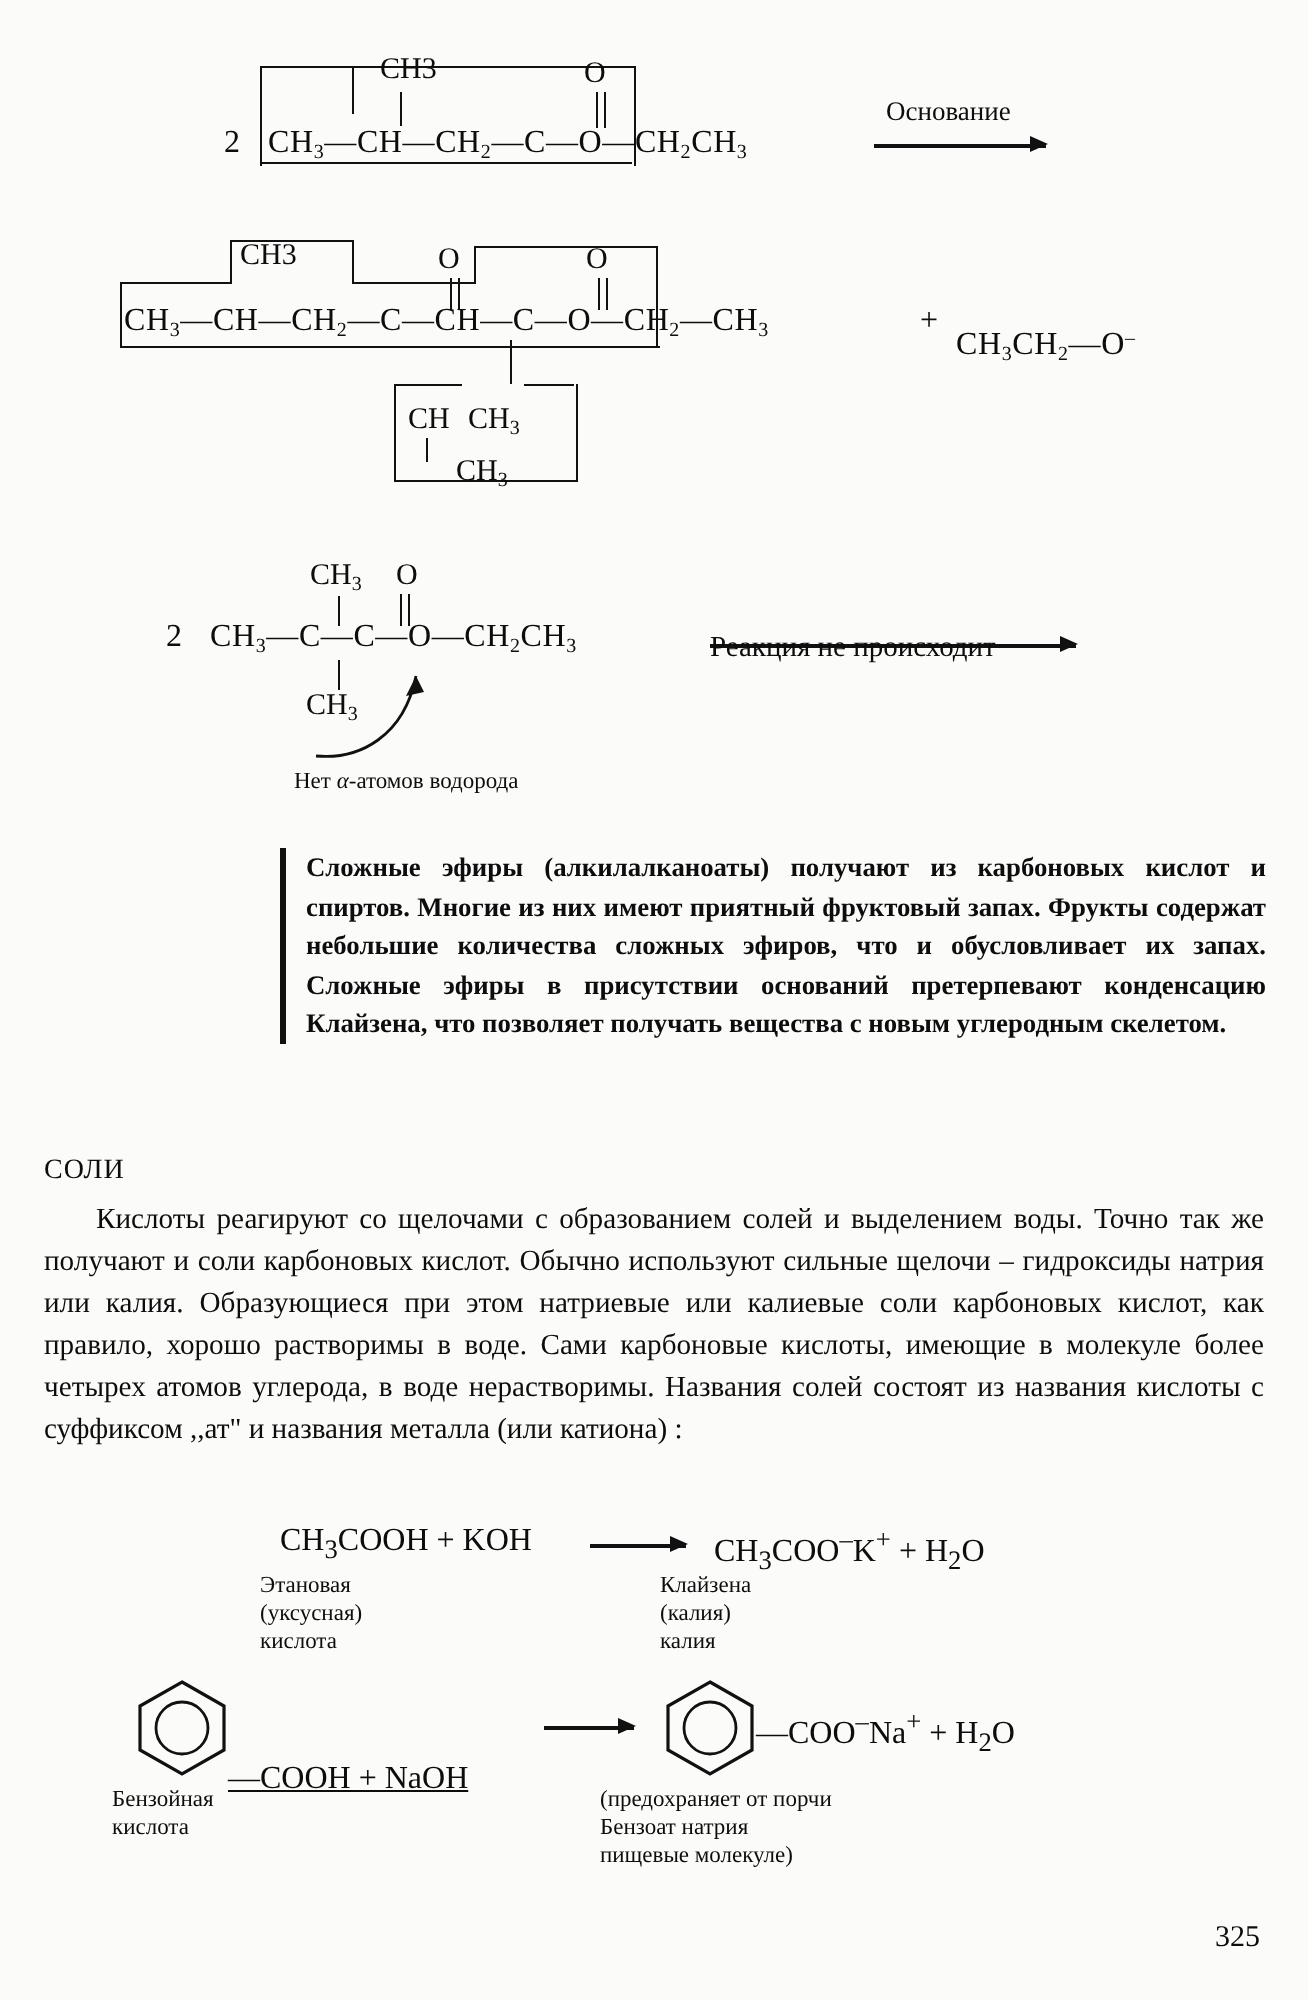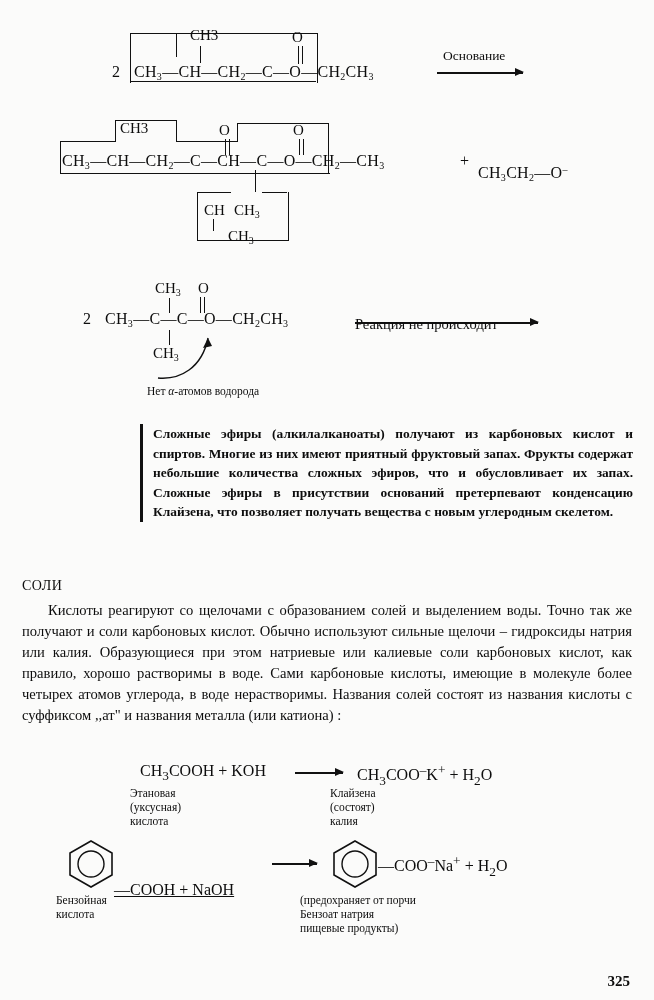--- a/index.html
+++ b/index.html
@@ -50,21 +50,21 @@
     position:absolute;font-size:14.6px;line-height:21px;text-align:justify;
   }
   .para .ind{display:inline-block;width:26px;}
 
   
   .eqtxt{position:absolute;font-size:16px;font-family:"Liberation Serif",serif;white-space:nowrap;}
   .caption{position:absolute;font-size:11.5px;line-height:14px;font-family:"Liberation Serif",serif;}
 
   .benzene{position:absolute;}
 
-  .pageno{position:absolute;right:24px;bottom:10px;font-size:15px;font-weight:bold;}
+  .pageno{position:absolute;right:24px;bottom:22px;font-size:15px;}
 
   .smallnote{position:absolute;font-size:11.5px;}
   .ital{font-style:italic;}
 </style>
 </head>
 <body>
 
 <div class="page">
 
   <div>
@@ -159,21 +159,21 @@
     <div class="arrow" style="left:295px;top:772px;width:48px;"></div>
     <span class="eqtxt" style="left:357px;top:762px;">CH<sub>3</sub>COO<sup>–</sup>K<sup>+</sup> + H<sub>2</sub>O</span>
 
     <div class="caption" style="left:130px;top:786px;width:110px;">
       <div>Этановая</div>
       <div>(уксусная)</div>
       <div>кислота</div>
     </div>
     <div class="caption" style="left:330px;top:786px;width:110px;">
       <div>Клайзена</div>
-      <div>(состоят)</div>
+      <div>(калия)</div>
       <div>калия</div>
     </div>
   </div>
 
   <div>
 
     <svg class="benzene" style="left:66px;top:838px;" width="50" height="50">
       <polygon points="25,3 46,15 46,37 25,49 4,37 4,15" fill="none" stroke="#111" stroke-width="1.6"></polygon>
       <circle cx="25" cy="26" r="13" fill="none" stroke="#111" stroke-width="1.4"></circle>
     </svg>
@@ -186,18 +186,18 @@
     </svg>
     <span class="eqtxt" style="left:378px;top:853px;">—COO<sup>–</sup>Na<sup>+</sup> + H<sub>2</sub>O</span>
 
     <div class="caption" style="left:56px;top:893px;width:120px;">
       <div>Бензойная</div>
       <div>кислота</div>
     </div>
     <div class="caption" style="left:300px;top:893px;width:230px;">
       <div>(предохраняет от порчи</div>
       <div>Бензоат натрия</div>
-      <div>пищевые продукты)</div>
+      <div>пищевые молекуле)</div>
     </div>
   </div>
 
   <div class="pageno">325</div>
 </div>
 
 </body></html>

